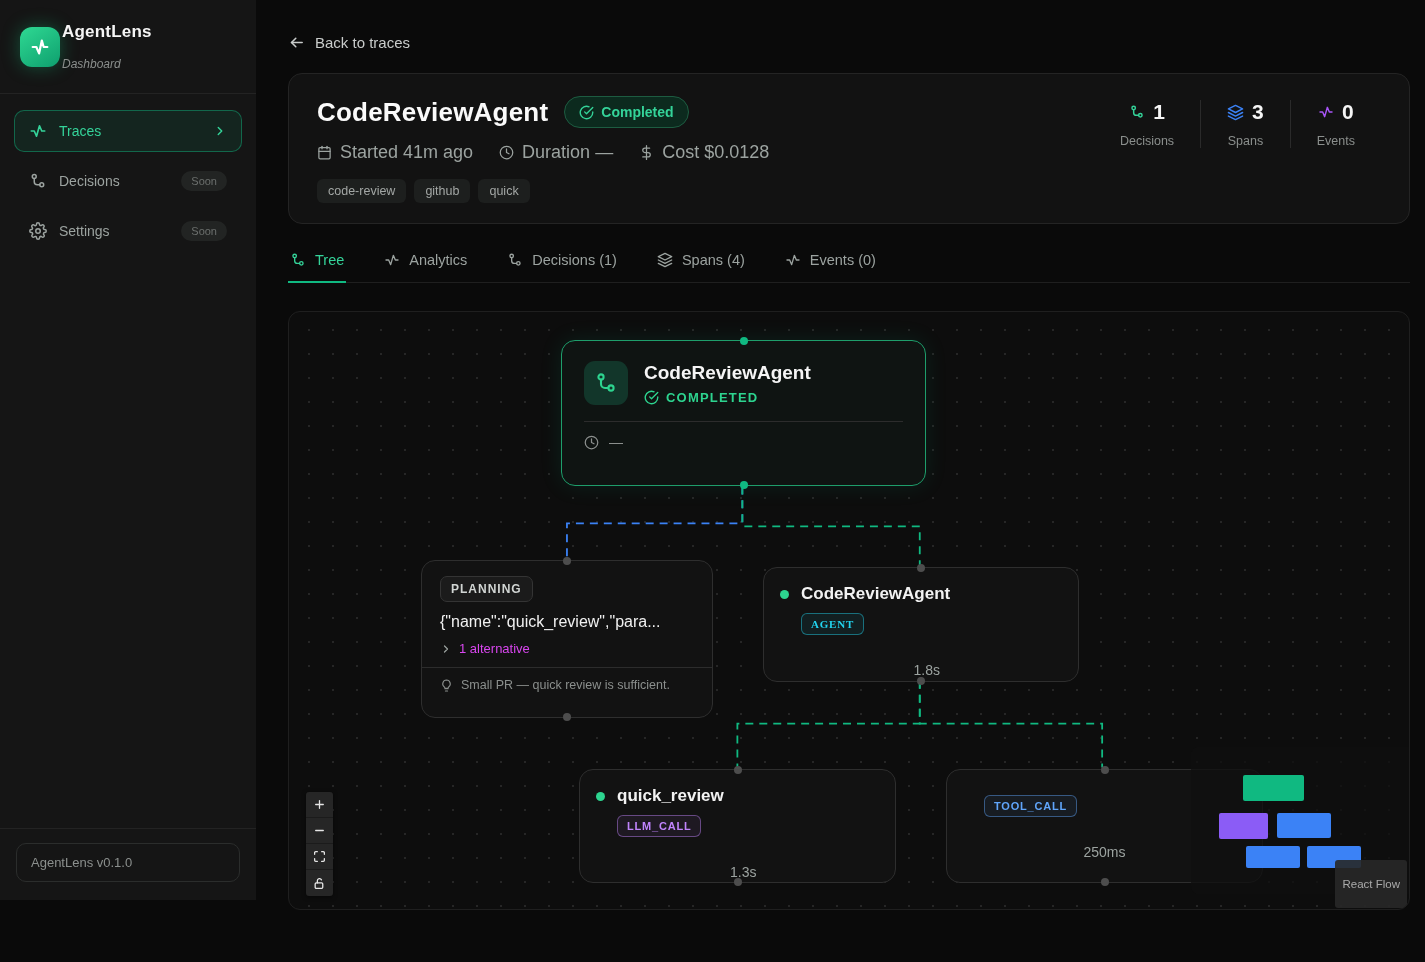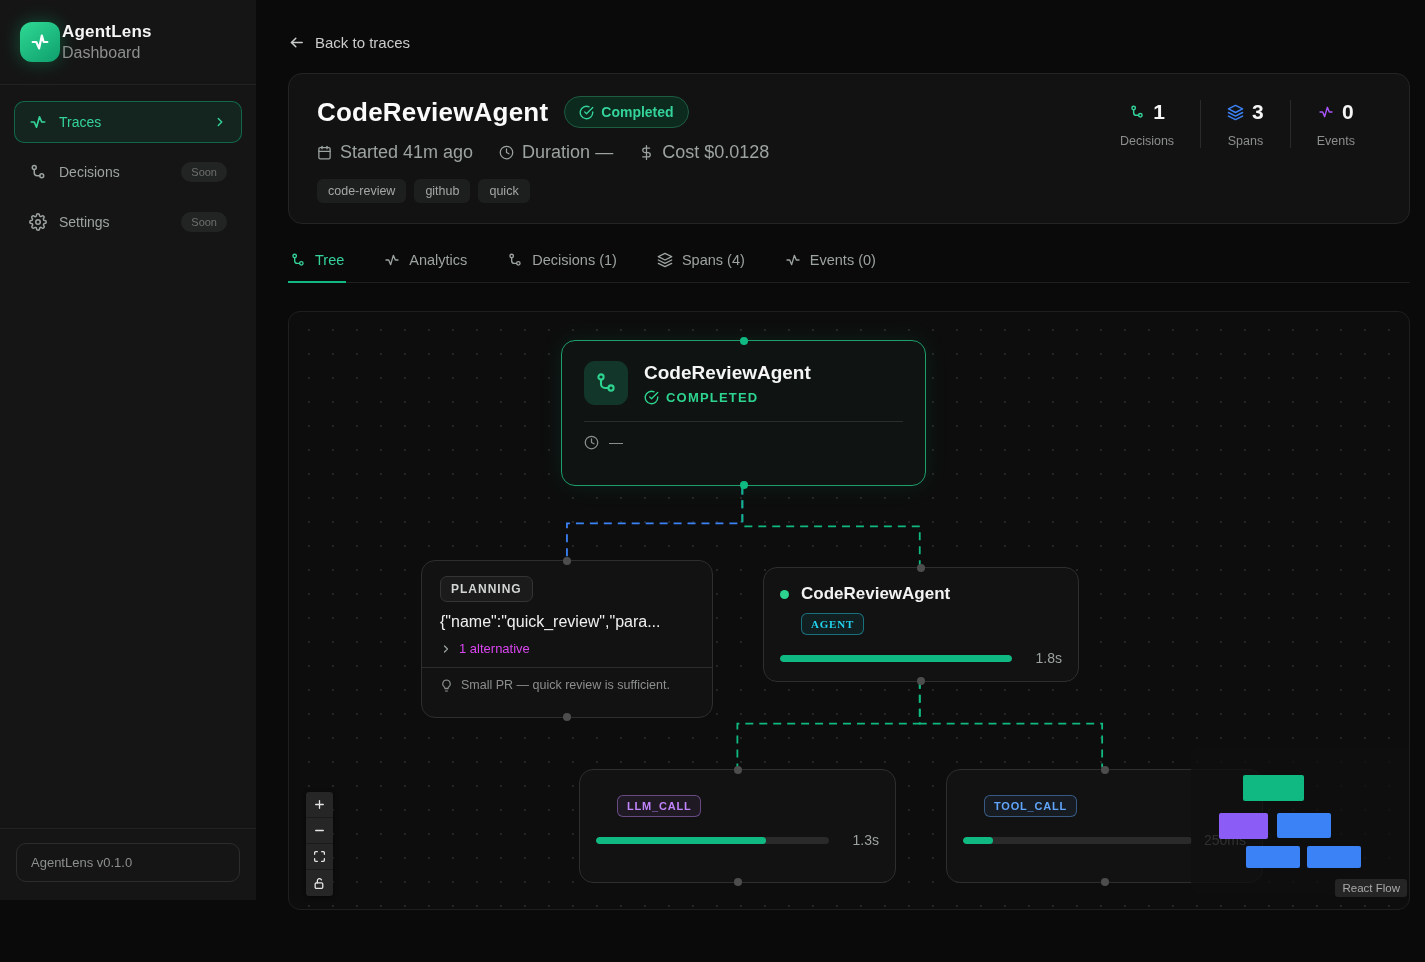--- a/index.html
+++ b/index.html
@@ -3,21 +3,21 @@
 <meta charset="utf-8">
 <style>
   * { margin:0; padding:0; box-sizing:border-box; }
   html,body { width:1425px; height:962px; background:#0a0a0a; font-family:"Liberation Sans", sans-serif; overflow:hidden; }
 
   
   .sidebar { position:absolute; left:0; top:0; width:256px; height:900px; background:#151515; display:flex; flex-direction:column; }
   .sb-header { display:flex; align-items:center; gap:2px; padding:22px 20px; border-bottom:1px solid #232323; }
   .logo { width:40px; height:40px; border-radius:12px; background:linear-gradient(145deg,#2fd993,#0e9f6e); display:flex; align-items:center; justify-content:center; box-shadow:0 0 18px rgba(20,200,130,.35); flex:0 0 auto; }
   .app-name { font-size:17px; font-weight:bold; color:#f5f5f5; letter-spacing:.2px; }
-  .app-sub { font-size:16px; color:#8b8f8d; margin-top:2px; }
+  .app-sub { font-size:12px; color:#8b8f8d; margin-top:15px;font-style:italic; }
   .sb-nav { padding:16px 14px; display:flex; flex-direction:column; gap:8px; }
   .nav-item { display:flex; align-items:center; gap:12px; height:42px; padding:0 14px; border-radius:10px; font-size:14px; color:#9ca3a0; cursor:pointer; border:1px solid transparent; }
   .nav-item.active { background:rgba(16,185,129,.10); border-color:rgba(16,185,129,.45); color:#34d399; }
   .nav-item .grow { flex:1; }
   .soon-badge { font-size:11px; color:#6b6f6d; background:#222423; border-radius:999px; padding:4px 10px; }
   .sb-footer { margin-top:auto; border-top:1px solid #232323; padding:14px 16px 18px; }
   .version-box { border:1px solid #2b2d2c; border-radius:10px; padding:11px 14px; font-size:13px; color:#8b8f8d; }
 
   
   .main { position:absolute; left:256px; top:0; width:1169px; }
@@ -73,39 +73,39 @@
   .agent-node { left:474px; top:255px; width:316px; height:115px; }
   .llm-node  { left:290px; top:457px; }
   .tool-node { left:657px; top:457px; }
   .span-head { display:flex; align-items:center; gap:12px; }
   .span-dot { width:9px; height:9px; border-radius:50%; background:#2dd48f; flex:0 0 auto; }
   .span-title { font-size:17px; font-weight:bold; color:#f2f2f2; }
   .span-badge { display:inline-block; margin:9px 0 0 21px; font-size:11px; font-weight:bold; letter-spacing:.8px; border-radius:6px; padding:4px 9px; border:1px solid; }
   .badge-agent { color:#22d3ee; border-color:rgba(34,211,238,.45); background:rgba(34,211,238,.07);font-family:Liberation Serif, serif; }
   .badge-llm   { color:#c084fc; border-color:rgba(192,132,252,.45); background:rgba(192,132,252,.07); }
   .badge-tool  { color:#60a5fa; border-color:rgba(96,165,250,.45); background:rgba(96,165,250,.07); }
-  .span-meter { display:flex; align-items:center; gap:12px; margin-top:15px; }
+  .span-meter { display:flex; align-items:center; gap:12px; margin-top:15px;flex-direction:column; }
   .track { flex:1; height:7px; border-radius:5px; background:#2a2a2a; overflow:hidden; }
   .fill { height:100%; border-radius:5px; background:#10b981; }
   .dur { font-size:14px; color:#9ca3a0; min-width:38px; text-align:right; }
 
   
   .controls { position:absolute; left:17px; top:480px; display:flex; flex-direction:column; background:#262626; border-radius:3px; box-shadow:0 1px 4px rgba(0,0,0,.5); }
   .ctrl-btn { width:27px; height:26px; display:flex; align-items:center; justify-content:center; color:#e5e5e5; cursor:pointer; border-bottom:1px solid #1b1b1b; }
   .ctrl-btn:last-child { border-bottom:none; }
 
   
   .minimap { position:absolute; right:0px; top:435px; width:218px; height:147px; background:rgba(16,16,16,.78); border-radius:8px 0 0 8px; }
   .mm-rect { position:absolute; border-radius:2px; }
   .mm-0 { left:52px; top:28px; width:61px; height:26px; }
   .mm-1 { left:28px; top:66px; width:49px; height:26px; }
   .mm-2 { left:86px; top:66px; width:54px; height:25px; }
   .mm-3 { left:55px; top:99px; width:54px; height:22px; }
   .mm-4 { left:116px; top:99px; width:54px; height:22px; }
-  .attribution { position:absolute; right:2px; bottom:12px; background:rgba(40,40,40,.9); color:#aaaaaa; font-size:11.5px; padding:3px 7px; border-radius:3px; }
+  .attribution { position:absolute; right:2px; bottom:1px; background:rgba(40,40,40,.9); color:#aaaaaa; font-size:11.5px; padding:18px 7px; border-radius:3px; }
 
   svg { display:block; }
 </style>
 </head>
 <body>
 
 <div class="sidebar">
   <div class="sb-header">
     <div class="logo">
       <span>
@@ -398,20 +398,24 @@
           <div class="track">
             <div class="fill" style="width: 100%;"></div>
           </div>
           <span class="dur">1.8s</span>
         </div>
         <span class="handle bottom"></span>
       </div>
 
       <div class="node span-node llm-node">
         <span class="handle top"></span>
+        <div class="span-head">
+          <span class="span-dot"></span>
+          <span class="span-title">quick_review</span>
+        </div>
         <span class="span-badge badge-llm">LLM_CALL</span>
         <div class="span-meter">
           <div class="track">
             <div class="fill" style="width: 73%;"></div>
           </div>
           <span class="dur">1.3s</span>
         </div>
         <span class="handle bottom"></span>
       </div>
 

